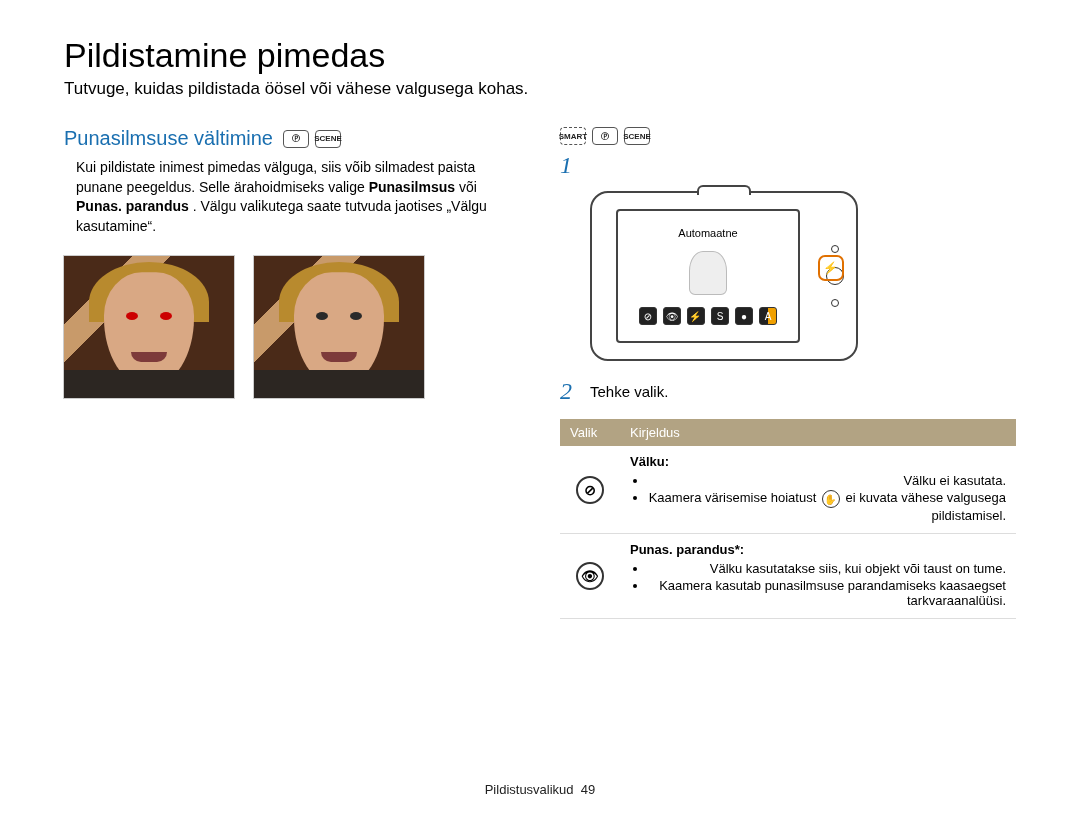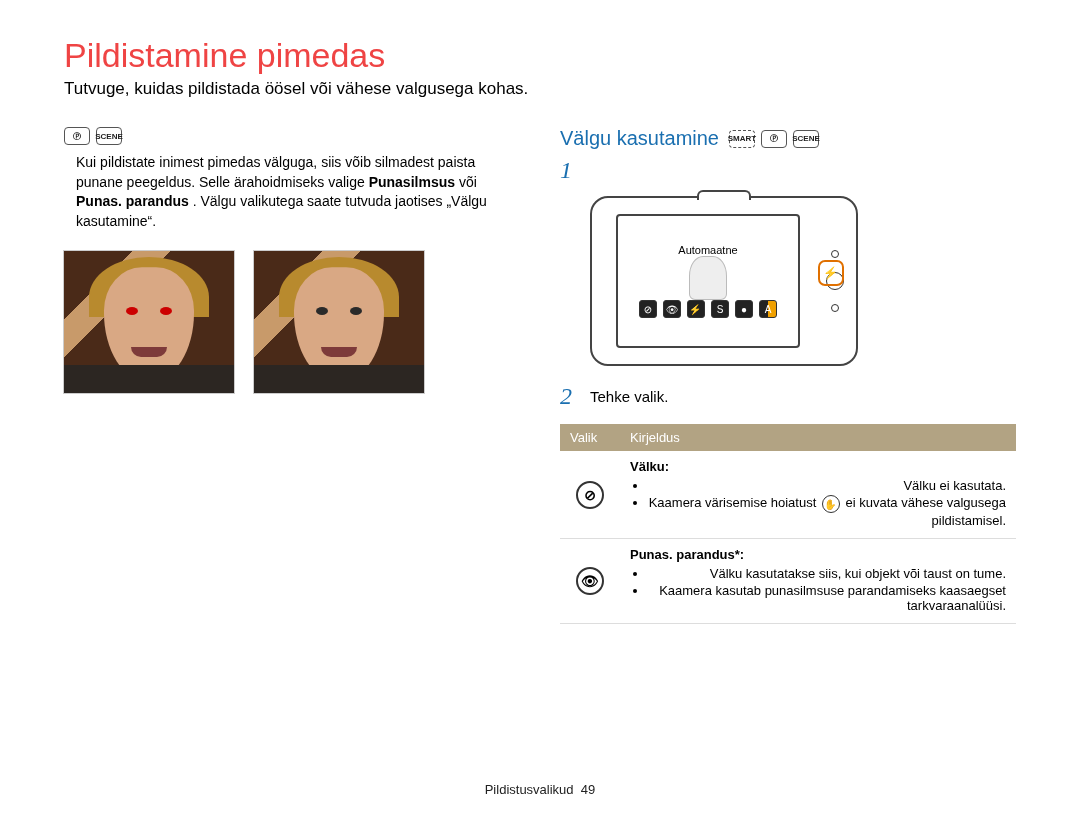--- a/index.html
+++ b/index.html
@@ -10,21 +10,21 @@
     color: #000;
     width: 1080px;
     height: 815px;
     padding: 36px 64px 0 64px;
     position: relative;
   }
   h1 {
     margin: 0 0 4px 0;
     font-size: 34px;
     font-weight: normal;
-    color: #ef4444;
+    color: #000000;
   }
   .intro {
     font-size: 17px;
     margin: 0 0 28px 0;
   }
   .cols {
     display: flex;
     gap: 40px;
   }
   .col { flex: 1; min-width: 0; }
@@ -111,21 +111,21 @@
     background:#fff;
   }
   .camera:before {
     content:""; position:absolute; top:-8px; left:50%; transform:translateX(-50%);
     width:50px; height:8px; border:2px solid #444; border-bottom:none;
     border-radius:6px 6px 0 0; background:#fff;
   }
   .camera-screen{
     position:absolute; left:24px; right:56px; top:16px; bottom:16px;
     border:2px solid #444; border-radius:4px; background:#fff;
-    display:flex; flex-direction:column; align-items:center; justify-content:center; gap:0;
+    display:flex; flex-direction:column; align-items:center; justify-content:center; gap:12px;
   }
   .camera-label{font-size:11px;}
   .camera-sil{width:38px;height:44px;background:#eee;border:1px solid #bbb;border-radius:14px 14px 6px 6px/20px 20px 6px 6px;}
   .camera-opts{display:flex;gap:6px;}
   .camera-opt{width:18px;height:18px;border:1px solid #333;border-radius:3px;display:flex;align-items:center;justify-content:center;font-size:10px;color:#fff;}
   .camera-opt.filled{background:#222;}
   .camera-opt.auto{background:linear-gradient(90deg,#222 50%,#f0a000 50%);}
   .right-btns{position:absolute;right:12px;top:50%;transform:translateY(-50%);display:flex;flex-direction:column;gap:14px;align-items:center;}
   .nav-dot{width:8px;height:8px;border:1px solid #333;border-radius:50%;}
   .nav-center{width:18px;height:18px;border:1px solid #333;border-radius:50%;}
@@ -162,20 +162,21 @@
 </head>
 <body>
 
 <h1>Pildistamine pimedas</h1>
 <p class="intro">Tutvuge, kuidas pildistada öösel või vähese valgusega kohas.</p>
 
 <div class="cols">
 
   <div class="col">
     <h2>
+      <span>Punasilmsuse vältimine</span>
       <span class="mode-icons">
         <span class="mode-icon">Ⓟ</span>
         <span class="mode-icon">SCENE</span>
       </span>
     </h2>
     <p class="body">
       <span>Kui pildistate inimest pimedas välguga, siis võib silmadest paista punane peegeldus. Selle ärahoidmiseks valige </span>
       <span class="bold">Punasilmsus</span>
       <span> või </span>
       <span class="bold">Punas. parandus</span>
@@ -197,21 +198,20 @@
         <div class="eye l"></div>
           <div class="eye r"></div>
         <div class="mouth"></div>
           <div class="cloth"></div>
       </div>
     </div>
   </div>
 
   <div class="col">
     <h2>
-      <span>Välgu kasutamine</span>
       <span class="mode-icons">
         <span class="mode-icon smart">SMART</span>
         <span class="mode-icon">Ⓟ</span>
         <span class="mode-icon">SCENE</span>
       </span>
     </h2>
 
     <ol class="steps">
       <li>
         <span class="step-num">1</span>

